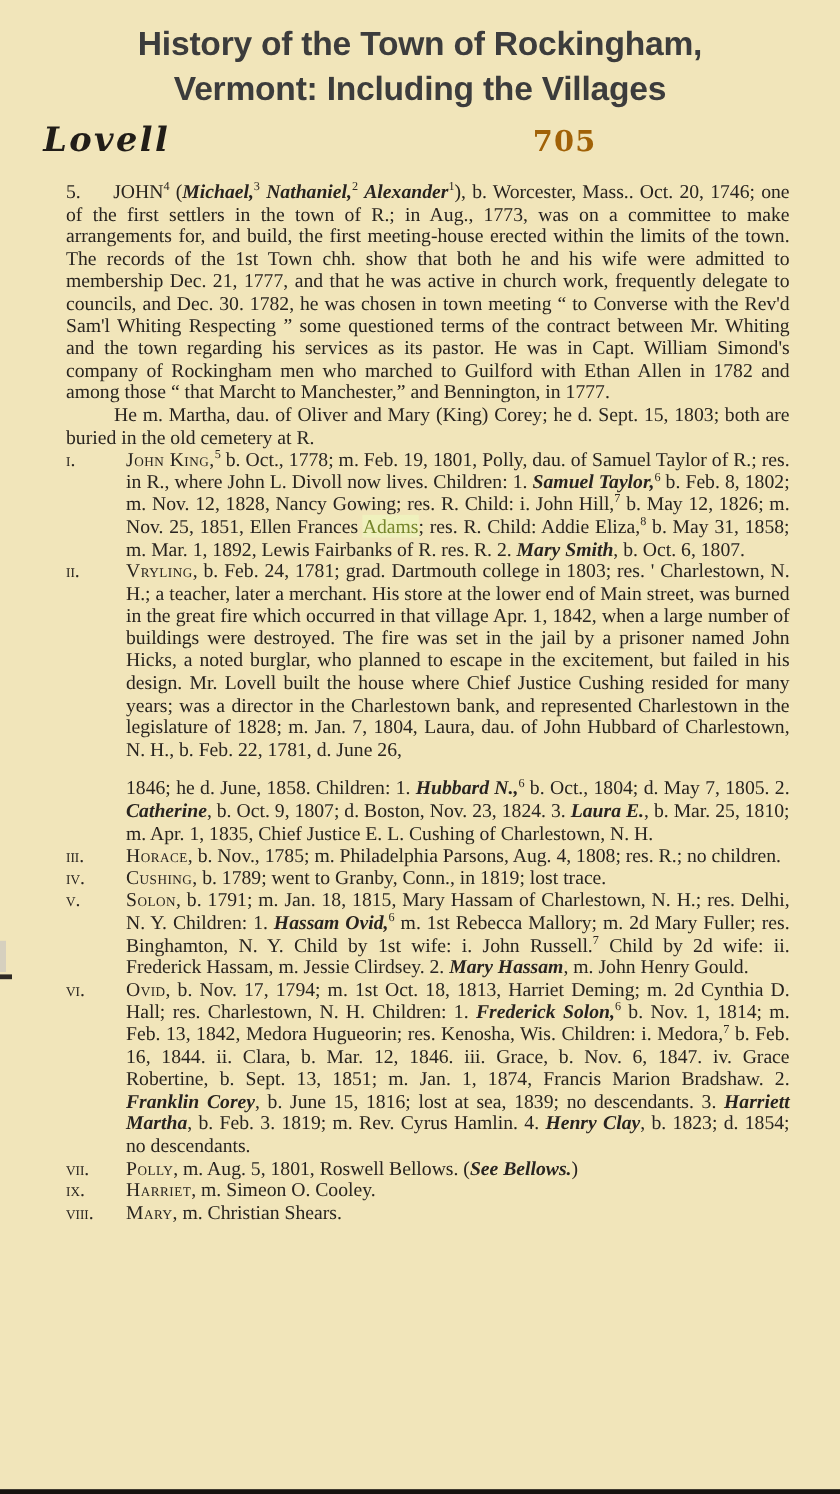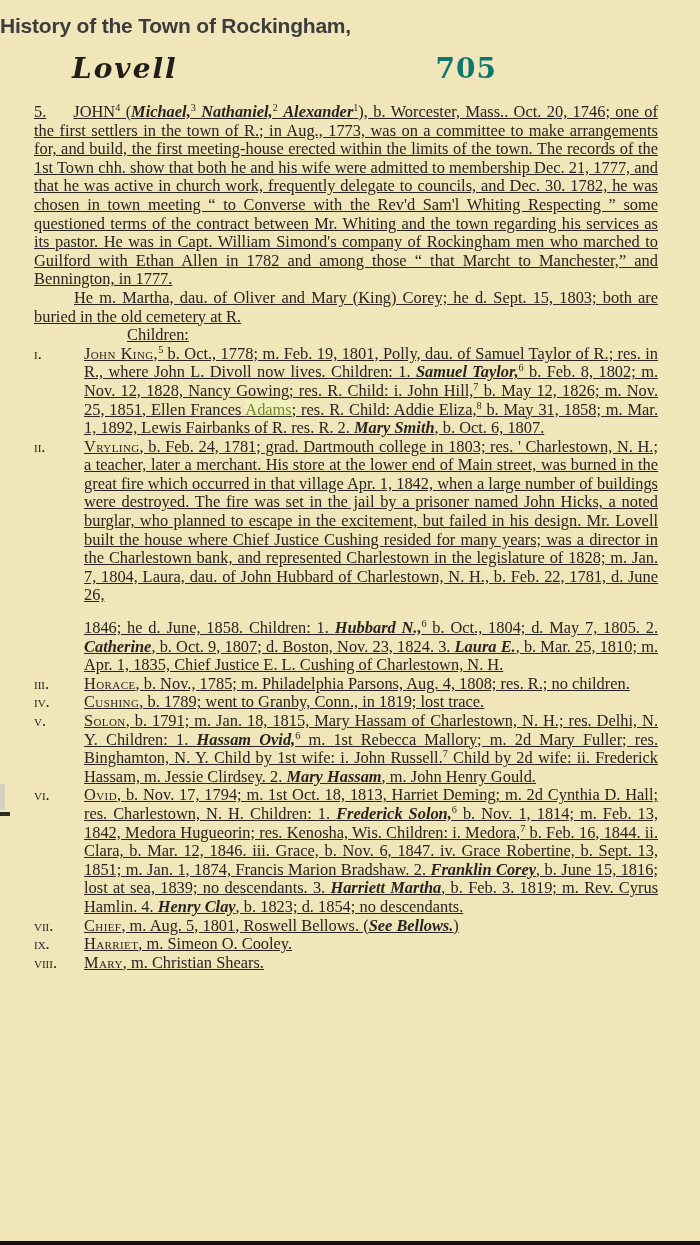--- a/index.html
+++ b/index.html
@@ -14,59 +14,58 @@
   body{
     width:700px;height:1245px;
     background:var(--background);
     color:var(--ink);
     font-family:"Liberation Serif", serif;
     position:relative;
     overflow:hidden;
   }
   
   .book-title{
-    padding-top:15px;
-    text-align:left;
+    padding-top:26px;
+    text-align:center;
     font-family:"Liberation Sans", sans-serif;
     font-weight:bold;
-    font-size:21px;
+    font-size:28px;
     color:var(--title-ink);
     letter-spacing:-0.2px;
   }
   .book-title .title-line{margin-bottom:15px;line-height:22px;}
   .running-head{
     display:flex;
     align-items:baseline;
     justify-content:space-between;
-    padding-left:72px;
+    padding-left:36px;
     padding-right:203px;
     margin-top:2px;
   }
   .surname{
     font-family:"DejaVu Serif", serif;
     font-style:italic;
     font-weight:bold;
     font-size:28px;
     letter-spacing:2px;
     color:#211d18;
   }
   .pagenum{
     font-family:"DejaVu Serif", serif;
     font-weight:bold;
-    font-size:28px;
+    font-size:24px;
     letter-spacing:1px;
-    color:#0f766e;
+    color:#a16207;
   }
   
   .page-body{
-    padding:0 42px 0 34px;
+    padding:0 42px 0 55px;
     font-size:16.4px;
     line-height:18.6px;
     text-align:justify;
-    text-decoration:underline;
   }
   .para{margin:0;}
   .para.intro{margin-top:18px;}
   .gen-number{margin-right:27px;}
   .para.indent{text-indent:40px;}
   .children-label{margin:0 0 0 93px;}
   ul.children{list-style:none;margin:0;padding:0;}
   li.child-row{
     position:relative;
     padding-left:50px;
@@ -97,33 +96,33 @@
     position:absolute;left:0;bottom:0;
     width:700px;height:4px;background:#16130f;
   }
 </style>
 </head>
 <body>
 
 <header>
   <div class="book-title">
     <div class="title-line">History of the Town of Rockingham,</div>
+    <div class="title-line">Vermont: Including the Villages</div>
   </div>
   <div class="running-head">
     <span class="surname">Lovell</span>
     <span class="pagenum">705</span>
   </div>
 </header>
 
 <main class="page-body">
   <p class="para intro"><span class="gen-number">5.</span><span><span class="seg-plain">JOHN</span><span class="seg-sup">4</span><span class="seg-plain"> (</span><span class="seg-italic">Michael,</span><span class="seg-sup">3</span><span class="seg-plain"> </span><span class="seg-italic">Nathaniel,</span><span class="seg-sup">2</span><span class="seg-plain"> </span><span class="seg-italic">Alexander</span><span class="seg-sup">1</span><span class="seg-plain">), b. Worcester, Mass.. Oct. 20, 1746; one of the first settlers in the town of R.; in Aug., 1773, was on a committee to make arrangements for, and build, the first meeting-house erected within the limits of the town.  The records of the 1st Town chh. show that both he and his wife were admitted to membership Dec. 21, 1777, and that he was active in church work, frequently delegate to councils, and Dec. 30. 1782, he was chosen in town meeting “ to Converse with the Rev'd Sam'l Whiting Respecting ” some questioned terms of the contract between Mr. Whiting and the town regarding his services as its pastor.  He was in Capt. William Simond's company of Rockingham men who marched to Guilford with Ethan Allen in 1782 and among those “ that Marcht to Manchester,” and Bennington, in 1777.</span></span></p>
 
   <p class="para indent"><span class="seg-plain">He m. Martha, dau. of Oliver and Mary (King) Corey; he d. Sept. 15, 1803; both are buried in the old cemetery at R.</span></p>
 
-  <p class="para children-label">Children:</p>
 
   <ul class="children">
   <li class="child-row">
     <span class="numeral">i.</span>
     <span class="entry-text"><span class="seg-sc">John King,</span><span class="seg-sup">5</span><span class="seg-plain"> b. Oct., 1778; m. Feb. 19, 1801, Polly, dau. of Samuel Taylor of R.; res. in R., where John L. Divoll now lives.  Children:  1. </span><span class="seg-italic">Samuel Taylor,</span><span class="seg-sup">6</span><span class="seg-plain"> b. Feb. 8, 1802; m. Nov. 12, 1828, Nancy Gowing; res. R.  Child:  i. John Hill,</span><span class="seg-sup">7</span><span class="seg-plain"> b. May 12, 1826; m. Nov. 25, 1851, Ellen Frances </span><span class="seg-hl">Adams</span><span class="seg-plain">; res. R.  Child:  Addie Eliza,</span><span class="seg-sup">8</span><span class="seg-plain"> b. May 31, 1858; m. Mar. 1, 1892, Lewis Fairbanks of R. res. R.  2. </span><span class="seg-italic">Mary Smith</span><span class="seg-plain">, b. Oct. 6, 1807.</span></span>
   </li>
 
   <li class="child-row">
     <span class="numeral">ii.</span>
     <span class="entry-text"><span class="seg-sc">Vryling</span><span class="seg-plain">, b. Feb. 24, 1781; grad. Dartmouth college in 1803; res. ' Charlestown, N. H.; a teacher, later a merchant.  His store at the lower end of Main street, was burned in the great fire which occurred in that village Apr. 1, 1842, when a large number of buildings were destroyed.  The fire was set in the jail by a prisoner named John Hicks, a noted burglar, who planned to escape in the excitement, but failed in his design.  Mr. Lovell built the house where Chief Justice Cushing resided for many years; was a director in the Charlestown bank, and represented Charlestown in the legislature of 1828; m. Jan. 7, 1804, Laura, dau. of John Hubbard of Charlestown, N. H., b. Feb. 22, 1781, d. June 26,</span></span>
@@ -149,21 +148,21 @@
     <span class="entry-text"><span class="seg-sc">Solon</span><span class="seg-plain">, b. 1791; m. Jan. 18, 1815, Mary Hassam of Charlestown, N. H.; res. Delhi, N. Y.  Children:  1. </span><span class="seg-italic">Hassam Ovid,</span><span class="seg-sup">6</span><span class="seg-plain"> m. 1st Rebecca Mallory; m. 2d Mary Fuller; res. Binghamton, N. Y. Child by 1st wife:  i. John Russell.</span><span class="seg-sup">7</span><span class="seg-plain">  Child by 2d wife:  ii. Frederick Hassam, m. Jessie Clirdsey.  2. </span><span class="seg-italic">Mary Hassam</span><span class="seg-plain">, m. John Henry Gould.</span></span>
   </li>
 
   <li class="child-row">
     <span class="numeral">vi.</span>
     <span class="entry-text"><span class="seg-sc">Ovid</span><span class="seg-plain">, b. Nov. 17, 1794; m. 1st Oct. 18, 1813, Harriet Deming; m. 2d Cynthia D. Hall; res. Charlestown, N. H.  Children:  1. </span><span class="seg-italic">Frederick Solon,</span><span class="seg-sup">6</span><span class="seg-plain"> b. Nov. 1, 1814; m. Feb. 13, 1842, Medora Hugueorin; res. Kenosha, Wis.  Children:  i. Medora,</span><span class="seg-sup">7</span><span class="seg-plain"> b. Feb. 16, 1844.  ii. Clara, b. Mar. 12, 1846.  iii. Grace, b. Nov. 6, 1847. iv. Grace Robertine, b. Sept. 13, 1851; m. Jan. 1, 1874, Francis Marion Bradshaw.  2. </span><span class="seg-italic">Franklin Corey</span><span class="seg-plain">, b. June 15, 1816; lost at sea, 1839; no descendants.  3. </span><span class="seg-italic">Harriett Martha</span><span class="seg-plain">, b. Feb. 3. 1819; m. Rev. Cyrus Hamlin.  4. </span><span class="seg-italic">Henry Clay</span><span class="seg-plain">, b. 1823; d. 1854; no descendants.</span></span>
   </li>
 
   <li class="child-row">
     <span class="numeral">vii.</span>
-    <span class="entry-text"><span class="seg-sc">Chief</span><span class="seg-plain">, m. Aug. 5, 1801, Roswell Bellows.  (</span><span class="seg-italic">See Bellows.</span><span class="seg-plain">)</span></span>
+    <span class="entry-text"><span class="seg-sc">Polly</span><span class="seg-plain">, m. Aug. 5, 1801, Roswell Bellows.  (</span><span class="seg-italic">See Bellows.</span><span class="seg-plain">)</span></span>
   </li>
 
   <li class="child-row">
     <span class="numeral">ix.</span>
     <span class="entry-text"><span class="seg-sc">Harriet</span><span class="seg-plain">, m. Simeon O. Cooley.</span></span>
   </li>
 
   <li class="child-row">
     <span class="numeral">viii.</span>
     <span class="entry-text"><span class="seg-sc">Mary</span><span class="seg-plain">, m. Christian Shears.</span></span>

